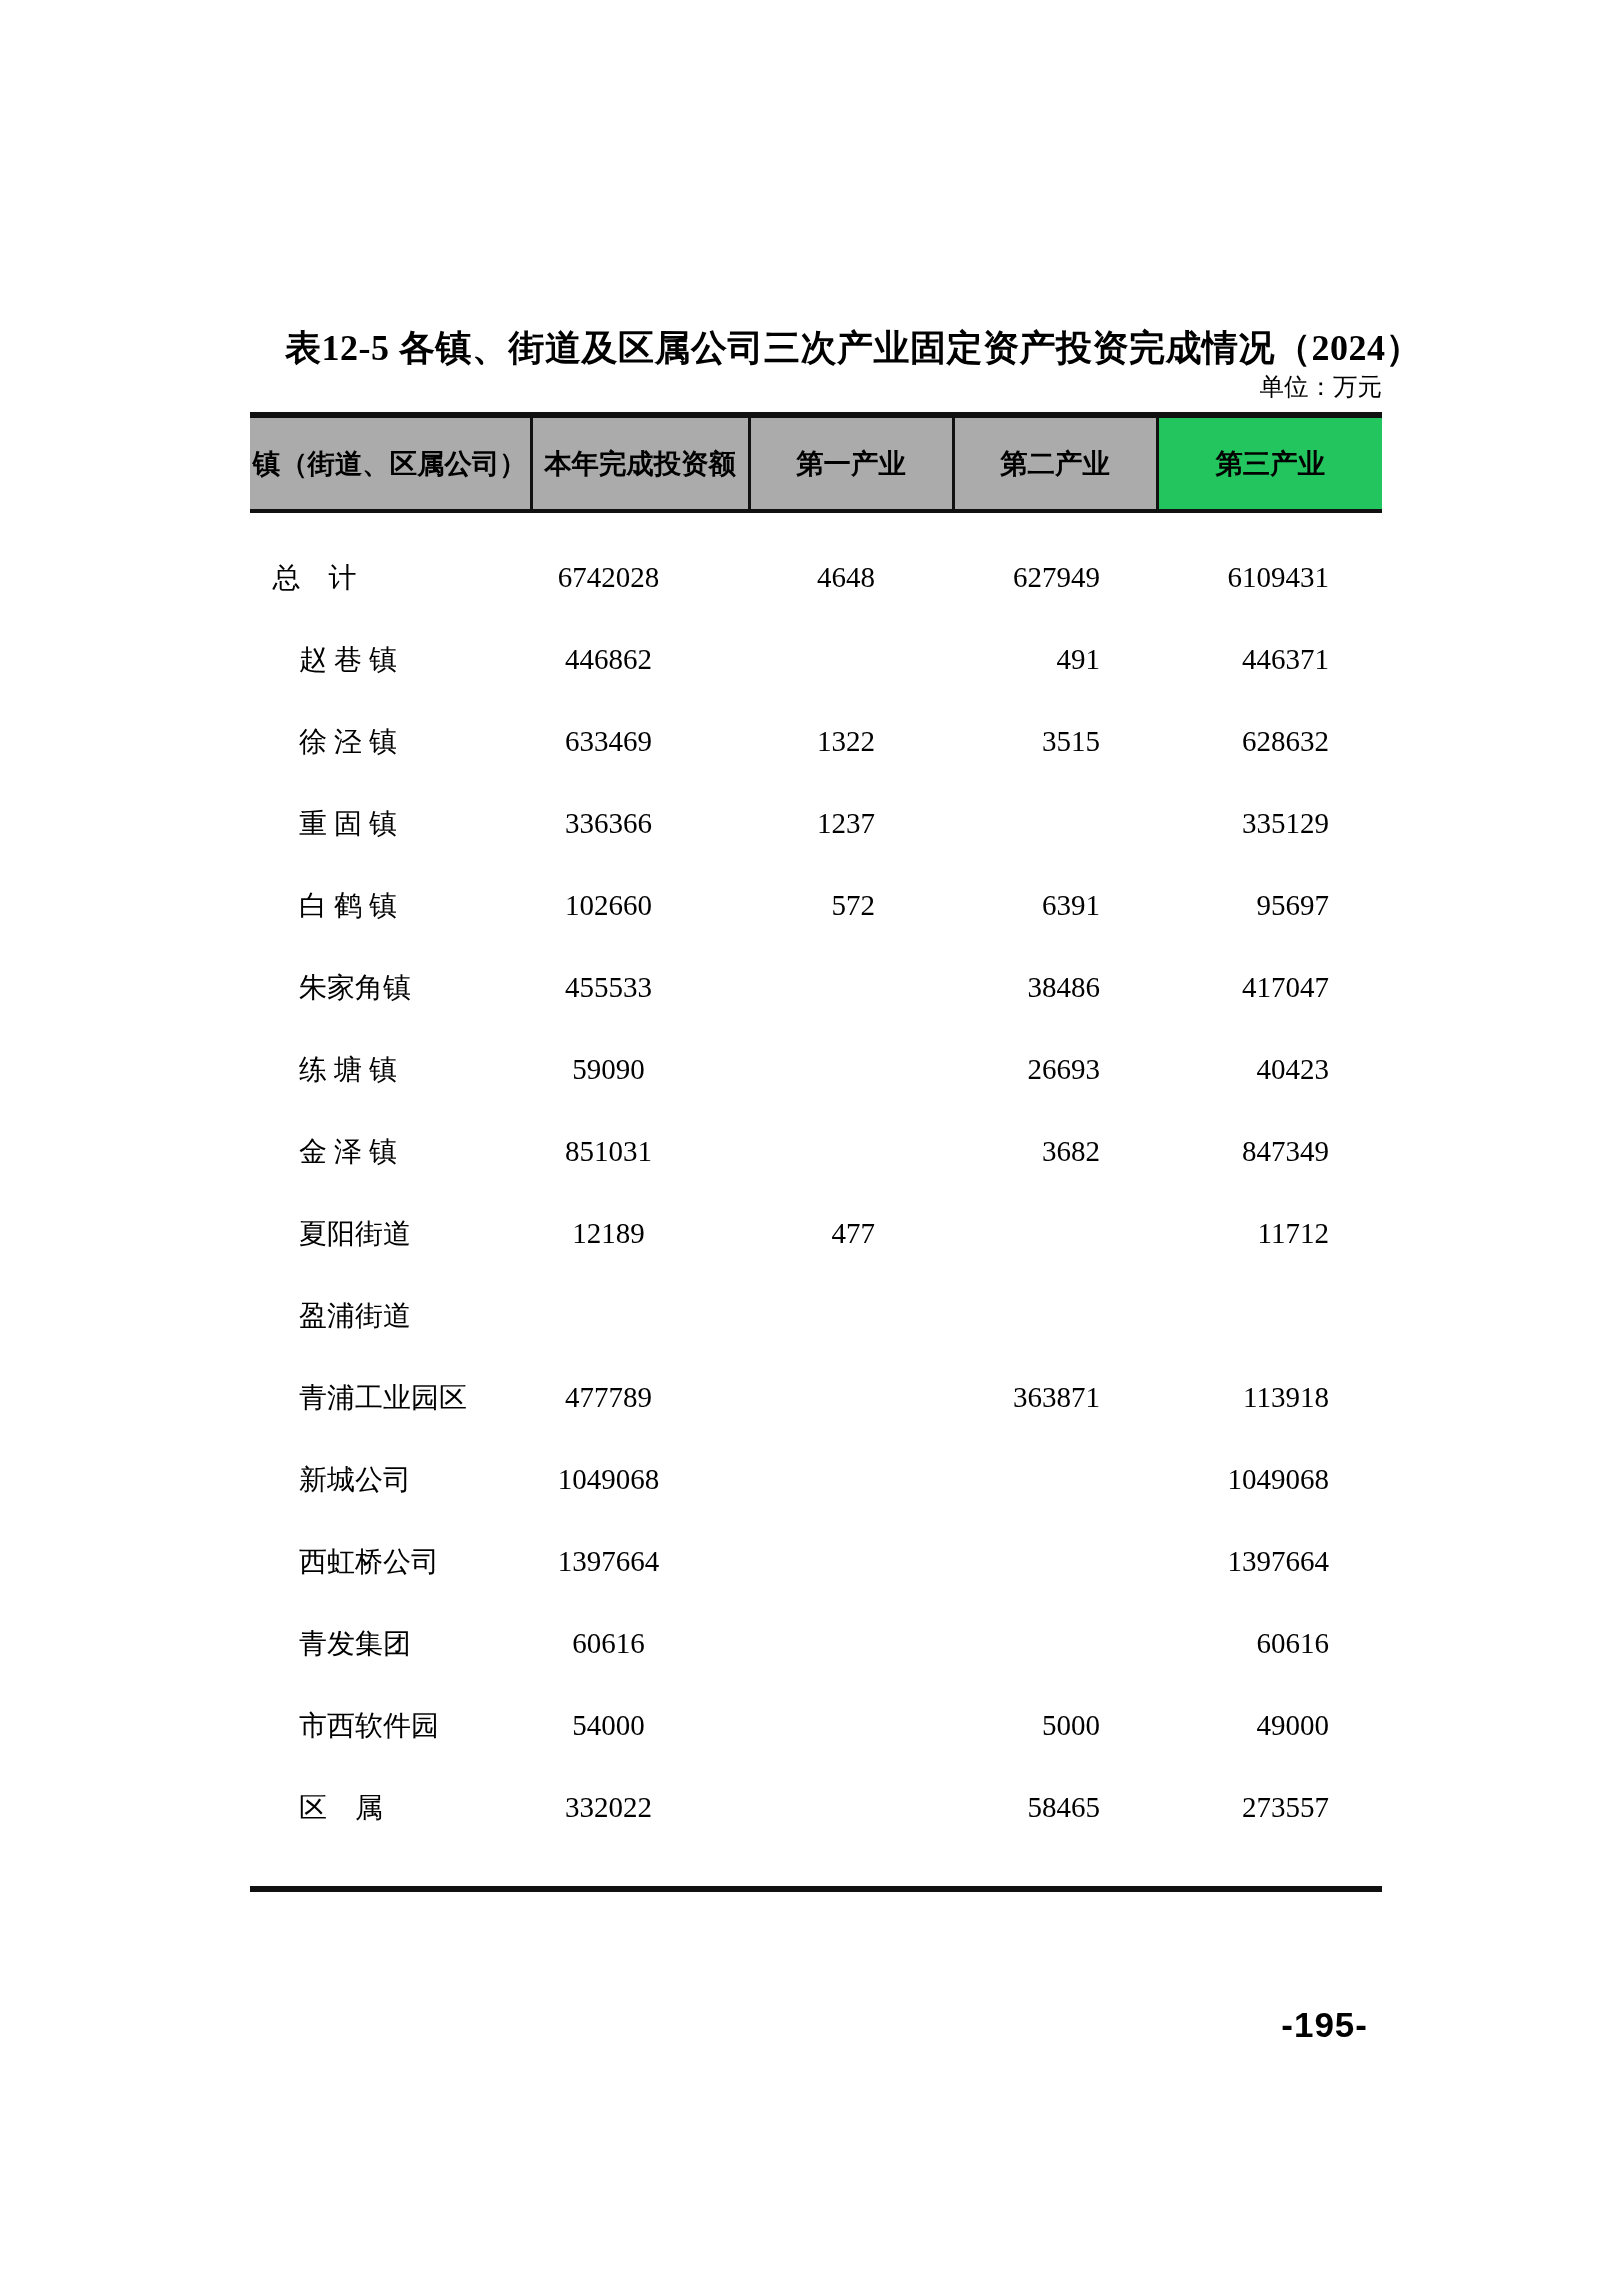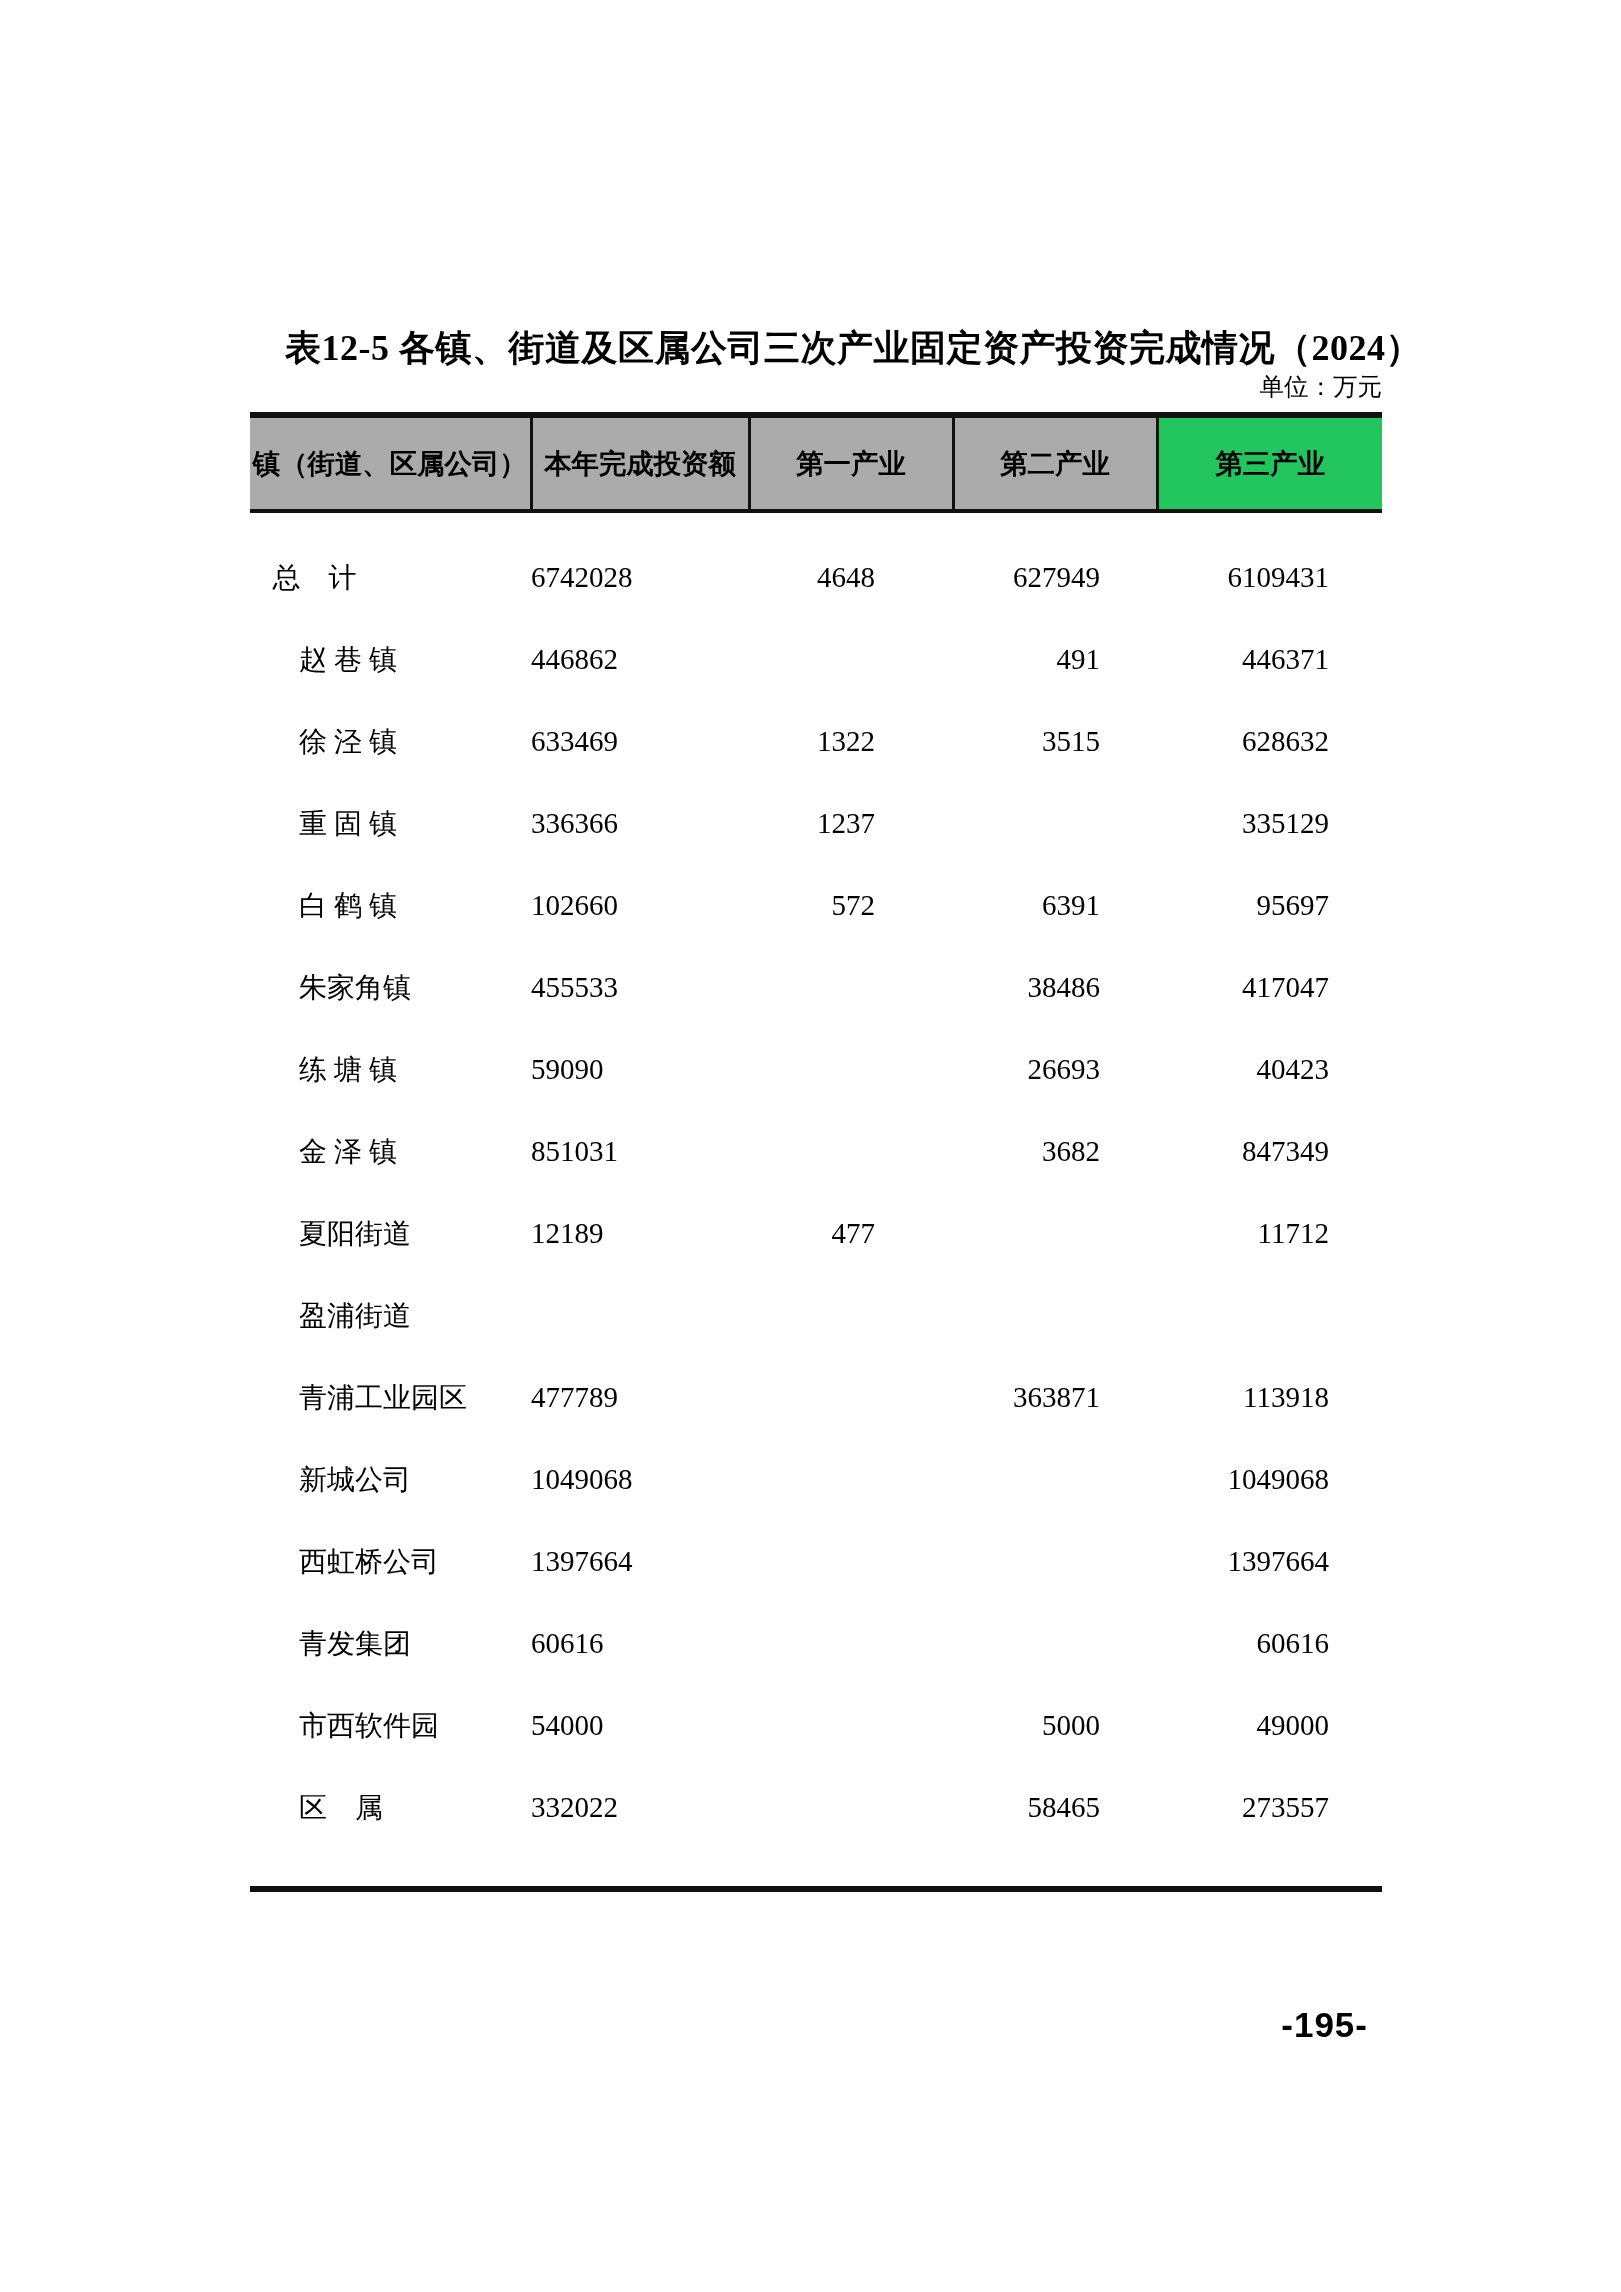--- a/index.html
+++ b/index.html
@@ -69,21 +69,21 @@
     vertical-align: middle;
     padding: 0;
     white-space: nowrap;
   }
   tbody td.c0 {
     text-align: left;
     padding-left: 49px;
     font-size: 28px;
   }
   tbody tr.total-row td.c0 { padding-left: 22.5px; }
-  tbody td.c1 { text-align: left; padding-right: 63px; }
+  tbody td.c1 { text-align: center; padding-right: 63px; }
   tbody td.c2 { text-align: right; padding-right: 78px; }
   tbody td.c3 { text-align: right; padding-right: 57px; }
   tbody td.c4 { text-align: right; padding-right: 53px; }
   tbody tr.first-row td { padding-top: 23.5px; }
   tbody tr.last-row td { padding-bottom: 37px; }
   .page-number {
     position: absolute;
     right: 253px;
     top: 2005px;
     font-family: "Liberation Sans", sans-serif;

